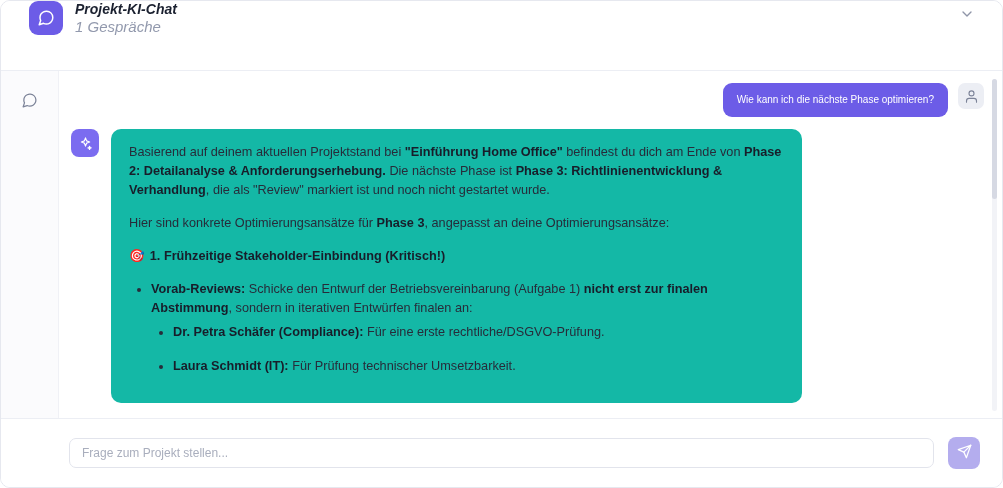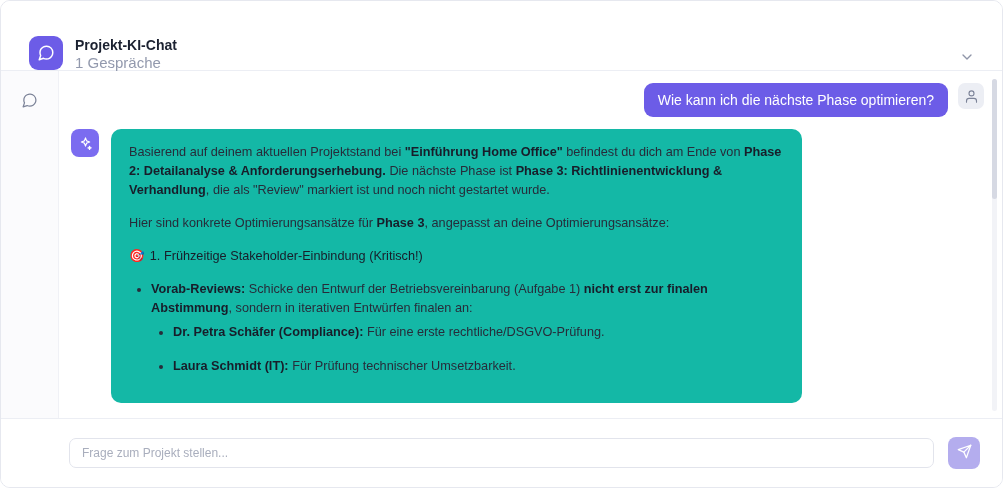--- a/index.html
+++ b/index.html
@@ -22,26 +22,27 @@
     box-sizing: border-box;
     border: 1px solid #e6e8ef;
     border-radius: 10px;
     background: #ffffff;
     overflow: hidden;
   }
 
   
   .header {
     display: flex;
-    align-items: flex-end;
+    align-items: flex-start;
     height: 70px;
     padding: 0 22px 0 28px;
     box-sizing: border-box;
     background: #ffffff;
     border-bottom: 1px solid #eceef4;
+    font-style: italic;
   }
   .header-avatar {
     width: 34px;
     height: 34px;
     border-radius: 9px;
     background: #6c5ce7;
     display: flex;
     align-items: center;
     justify-content: center;
     flex: 0 0 auto;
@@ -126,21 +127,21 @@
   }
   .row-user {
     justify-content: flex-end;
     padding-left: 80px;
   }
   .bubble-user {
     background: #6c5ce7;
     color: #ffffff;
     border-radius: 9px;
     padding: 9px 14px;
-    font-size: 14px;
+    font-size: 10px;
     line-height: 16px;
     max-width: 560px;
   }
   .avatar-user {
     width: 26px;
     height: 26px;
     border-radius: 7px;
     background: #eceef4;
     margin-left: 10px;
     display: flex;
@@ -181,21 +182,21 @@
     margin-bottom: 0;
   }
   .bubble-ai b {
     font-weight: bold;
     color: #181d2a;
   }
   .heading-emoji {
     margin-right: 5px;
   }
   .sub-heading {
-    font-weight: normal;
+    font-weight: bold;
     color: #181d2a;
     margin-top: 40px;
   }
   ul.lvl1 {
     margin: 0 0 6px 0;
     padding-left: 22px;
     list-style: disc;
   }
   ul.lvl1 > li {
     margin-bottom: 4px;

